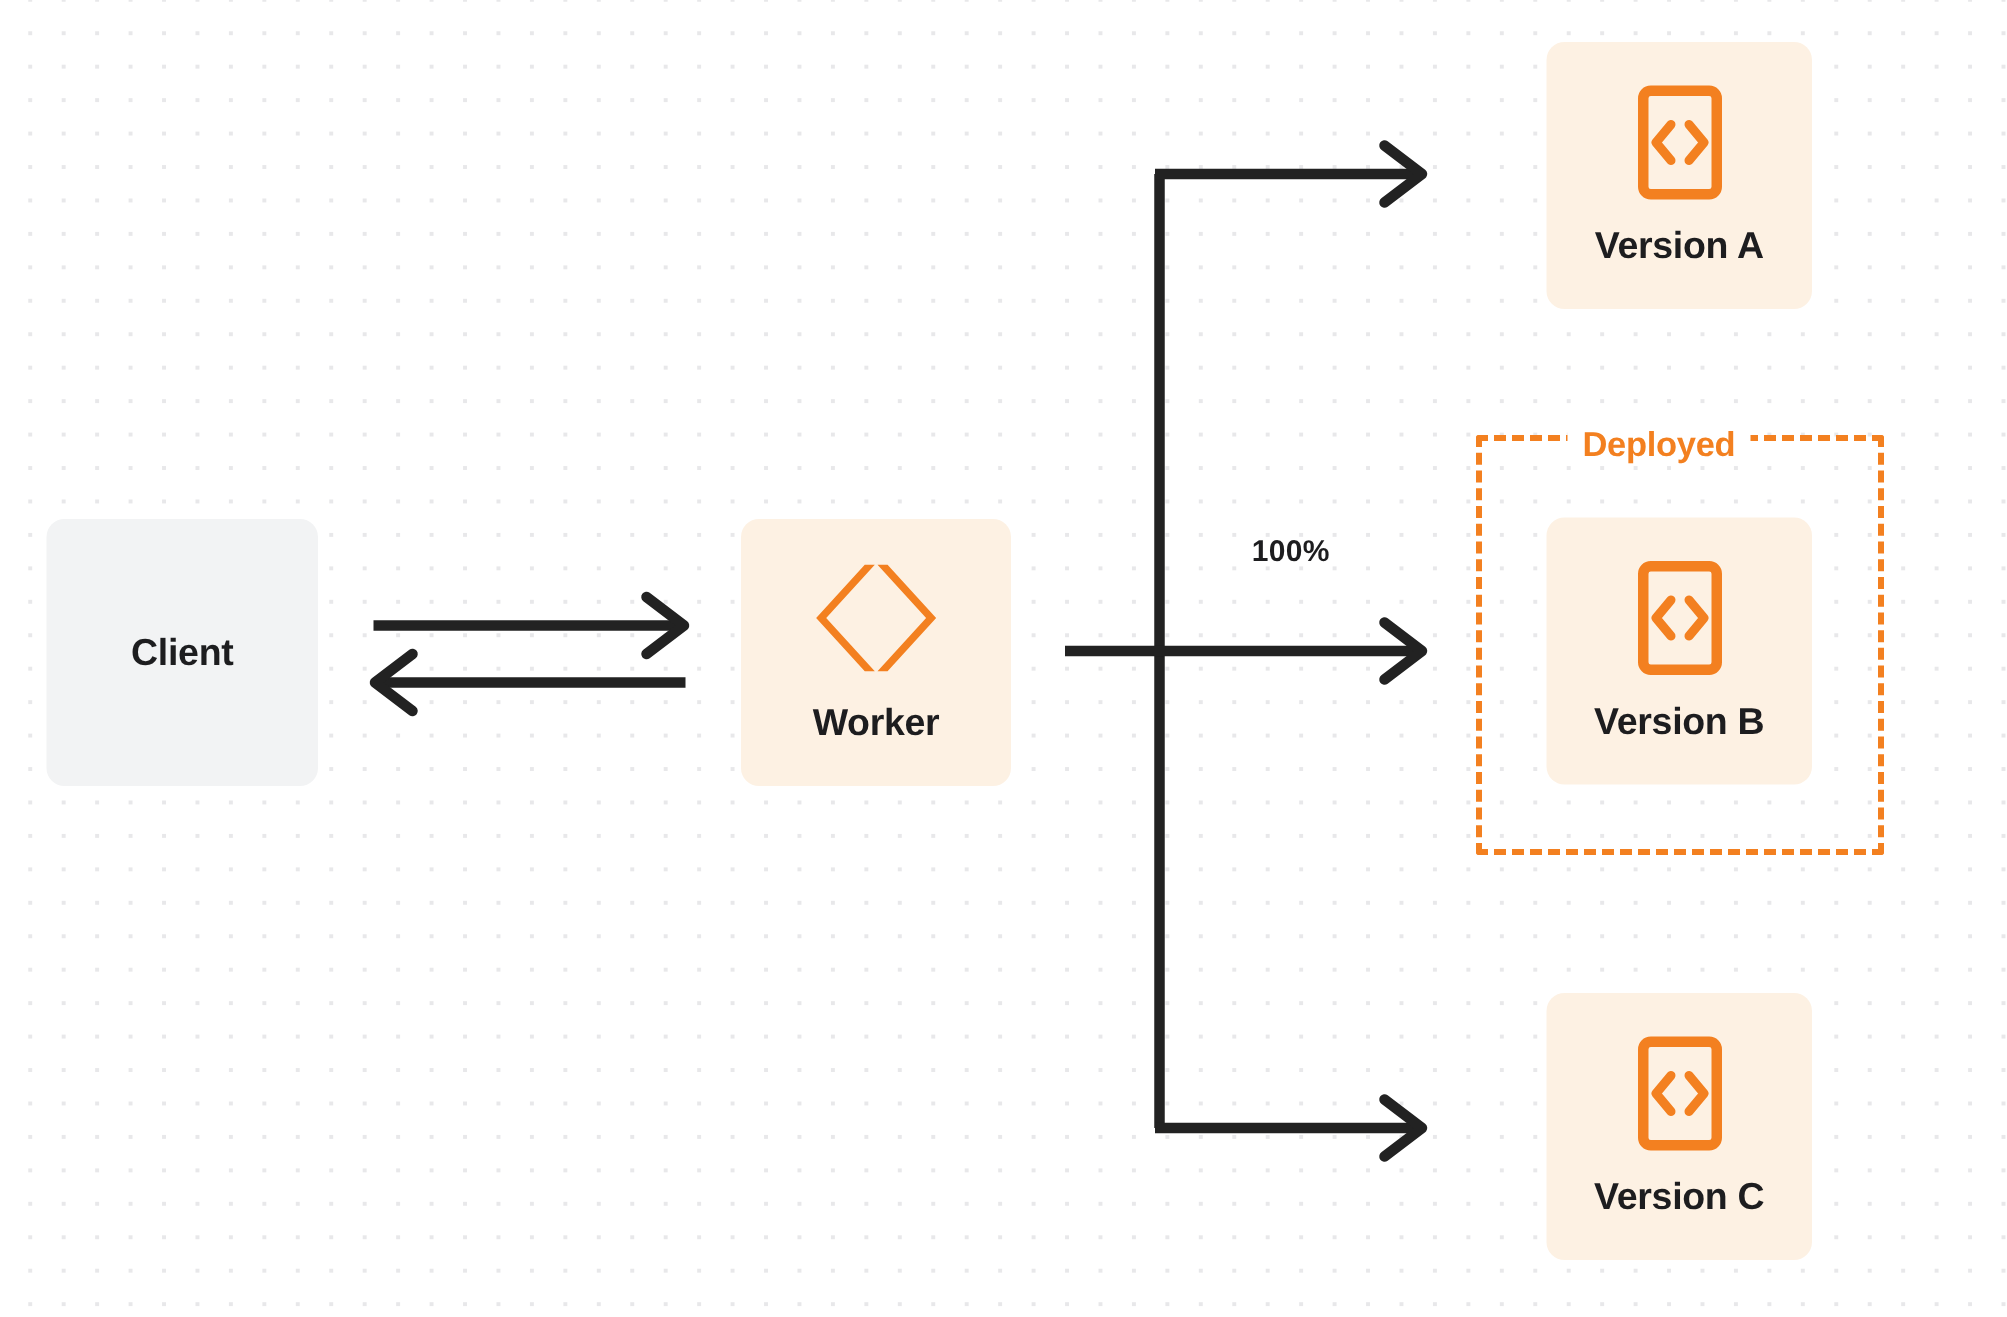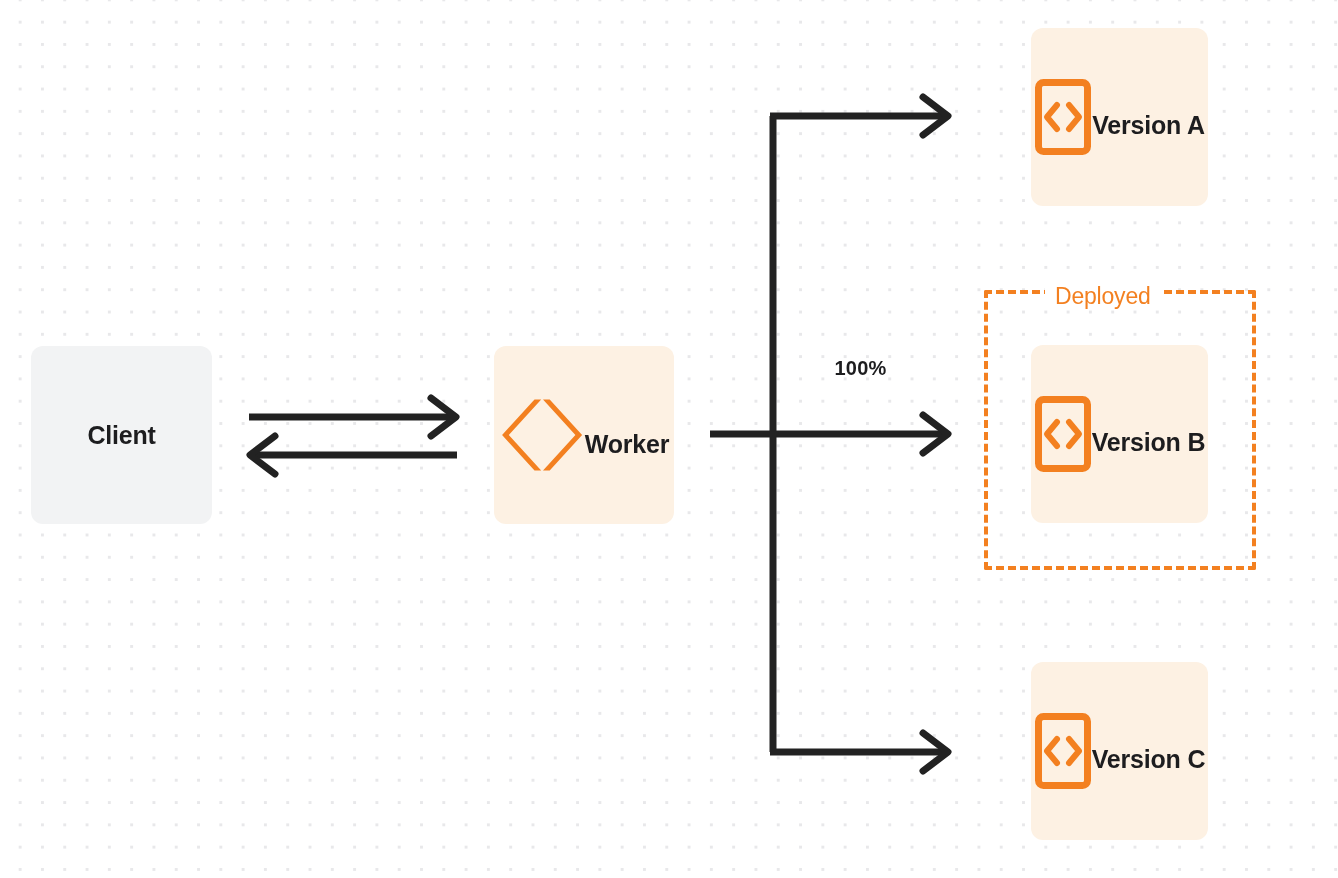--- a/index.html
+++ b/index.html
@@ -18,21 +18,21 @@
     overflow: hidden;
     font-family: "Liberation Sans", sans-serif;
   }
 
   
   .node {
     position: absolute;
     box-sizing: border-box;
     border-radius: 12px;
     display: flex;
-    flex-direction: row;
+    flex-direction: column;
     align-items: center;
     justify-content: center;
   }
   .node-label {
     font-family: "Liberation Sans", sans-serif;
     font-weight: bold;
     font-size: 25px;
     letter-spacing: -0.2px;
     color: #1d1d1f;
     text-align: center;
@@ -83,21 +83,21 @@
     border: 4px dashed #f38020;
     border-radius: 2px;
   }
   #deployed-label {
     position: absolute;
     left: 1045px;
     top: 285px;
     background: #ffffff;
     padding: 0 10px;
     font-family: "Liberation Sans", sans-serif;
-    font-weight: normal;
+    font-weight: bold;
     font-size: 23px;
     color: #f38020;
     letter-spacing: -0.2px;
     white-space: nowrap;
     line-height: 1;
   }
 
   
   #traffic-label {
     position: absolute;

